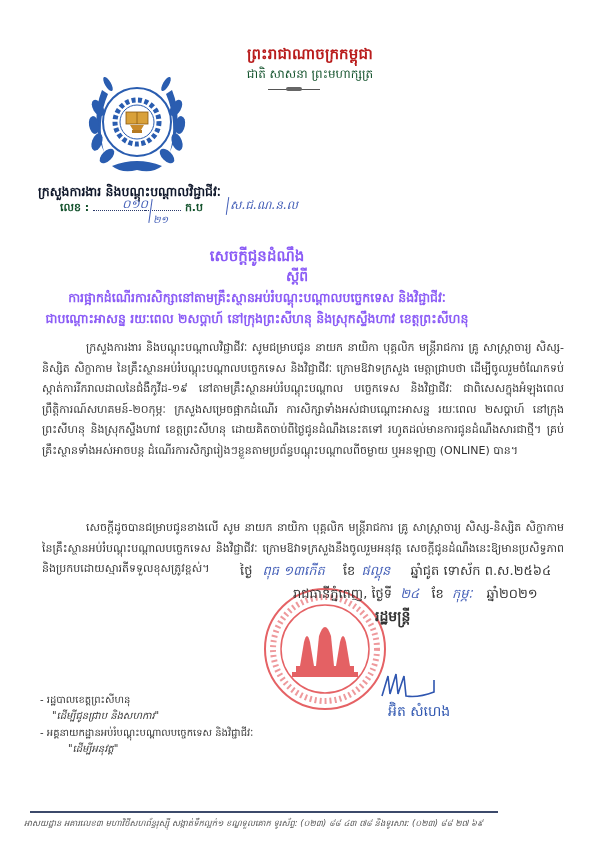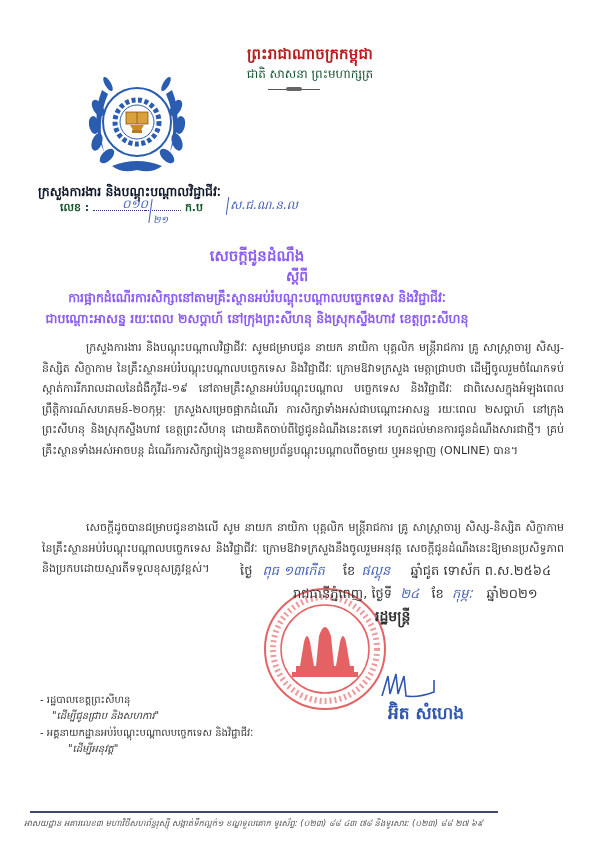--- a/index.html
+++ b/index.html
@@ -28,21 +28,21 @@
   .para { left: 42px; width: 522px; font-size: 11px; line-height: 20.5px; color: #333; text-align: justify; }
   .para p { margin: 0; text-indent: 44px; }
   .p1 { top: 338px; }
   .p2 { top: 498px; margin-top: 20px; }
   .dateline { font-size: 13px; color: #333; white-space: nowrap; }
   .d1 { left: 240px; top: 562px; }
   .d2 { left: 293px; top: 585px; }
   .minister { left: 375px; top: 607px; font-size: 14px; font-weight: bold; color: #333; }
   .seal { left: 262px; top: 586px; width: 126px; height: 126px; }
   .sig { left: 378px; top: 670px; width: 60px; height: 36px; }
-  .signame { left: 388px; top: 702px; font-size: 17px; font-weight: bold; color: #2f56b0; text-align: center; }
+  .signame { left: 388px; top: 702px; font-size: 14px; font-weight: normal; color: #2f56b0; text-align: center; }
   .recipients { left: 40px; top: 692px; font-size: 10px; color: #333; line-height: 16.3px; }
   .recipients .hdr { font-weight: bold; font-size: 11px; }
   .recipients .note { font-style: italic; padding-left: 12px; }
   .recipients .note.deep { padding-left: 28px; }
   .footer-rule { left: 30px; top: 811px; width: 468px; height: 2px; background: #3c4a6b; }
   .footer-text { left: 24px; top: 818px; width: 540px; font-size: 8.4px; font-style: italic; color: #555; white-space: nowrap; }
 </style>
 </head>
 <body>
 

